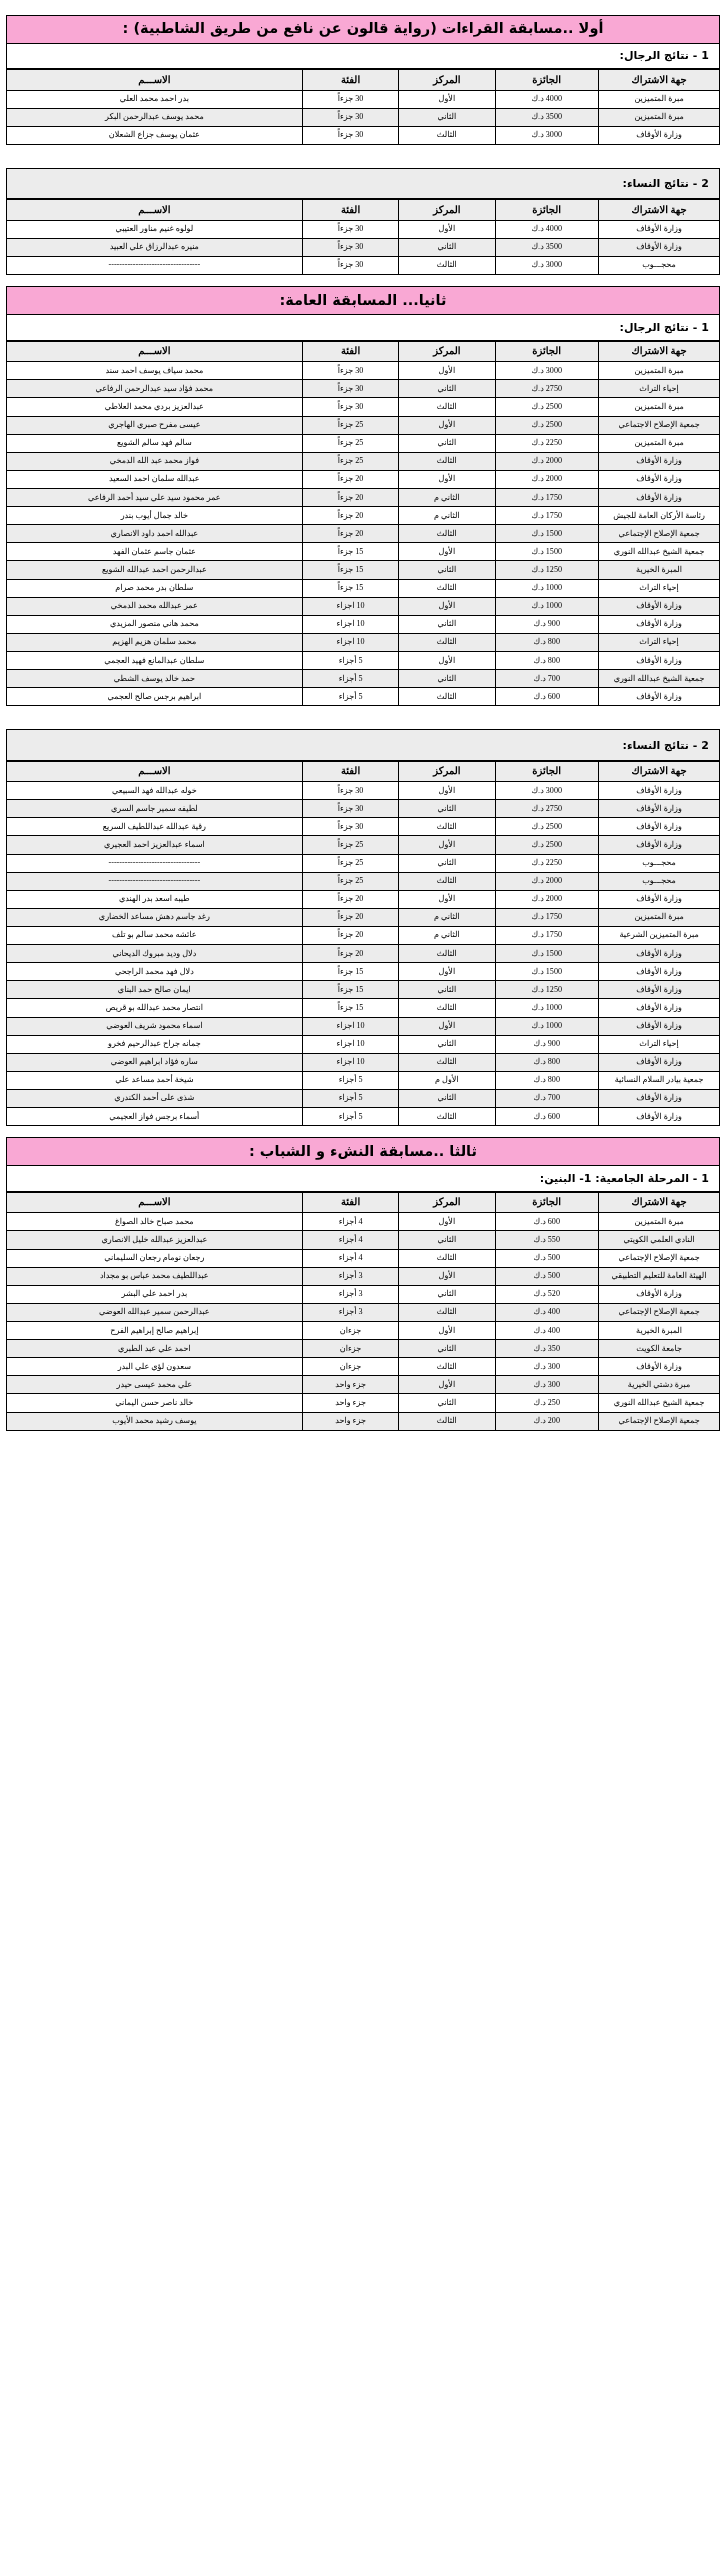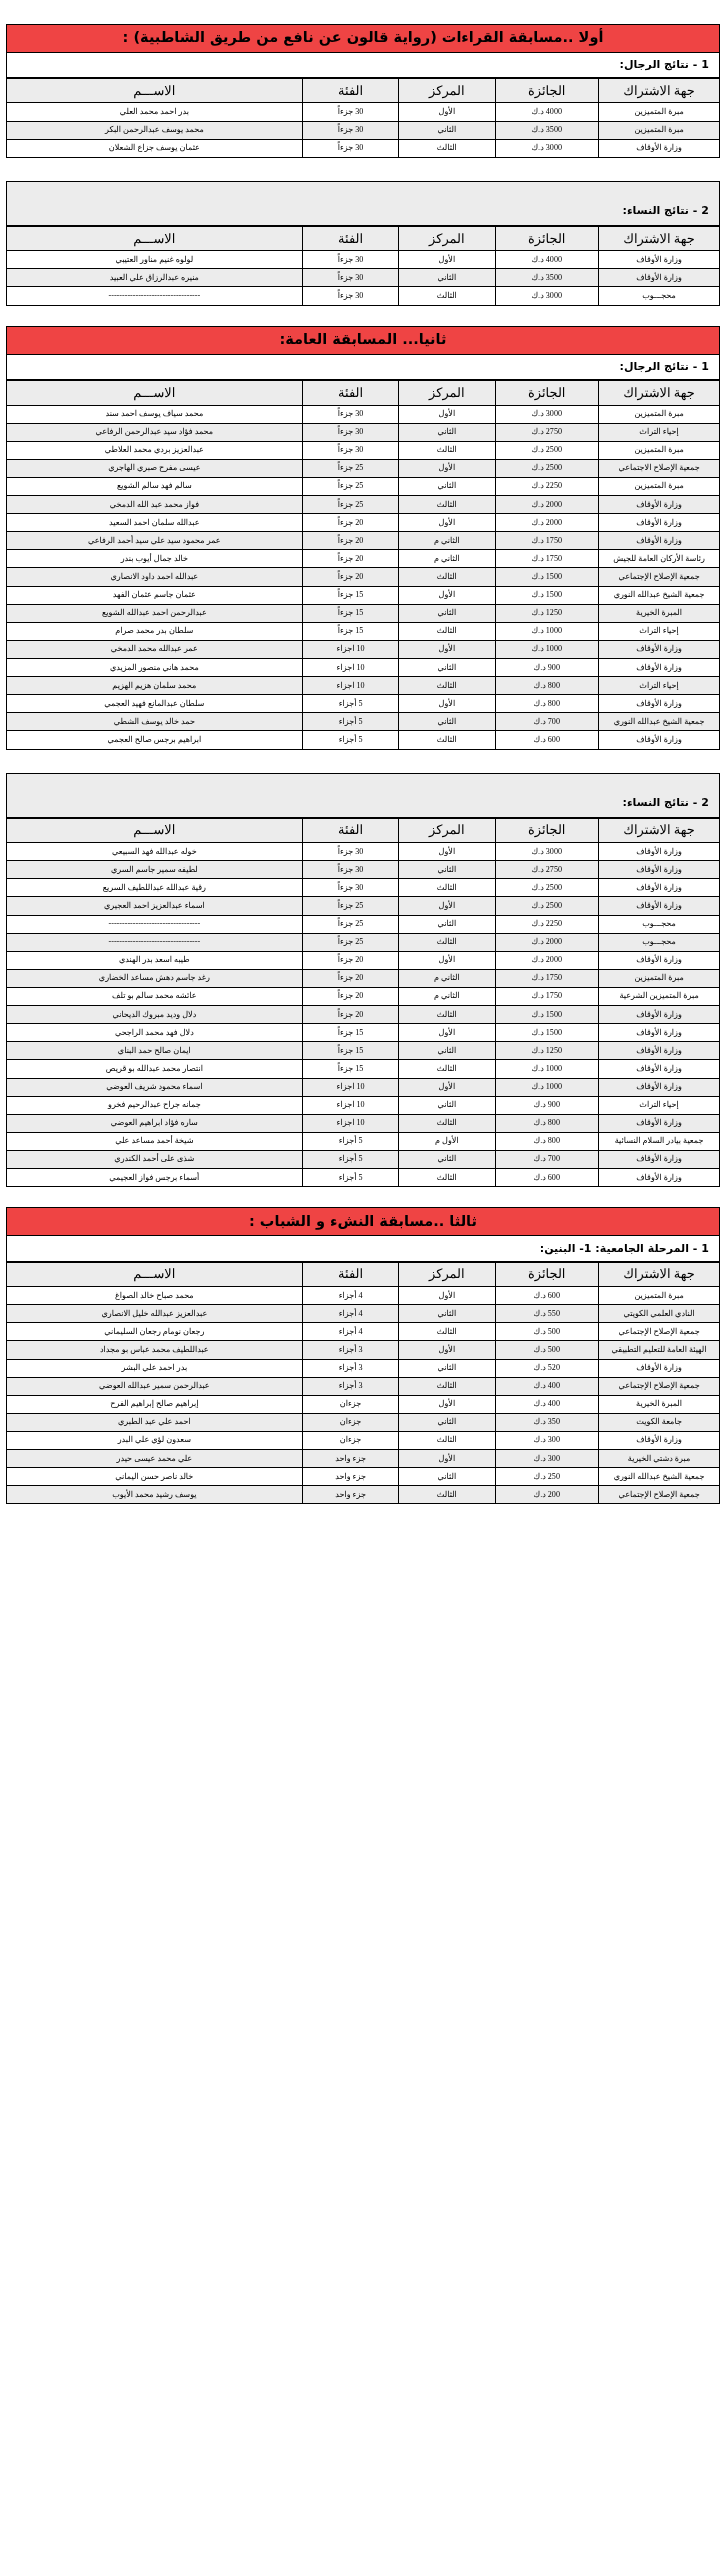--- a/index.html
+++ b/index.html
@@ -13,23 +13,23 @@
   }
   .page{
     width:726px;
     box-sizing:border-box;
     padding:3.5px 5.8px 5.8px 5.8px;
   }
 
   
   .banner{
     border:1.2px solid #000;
-    background:#ef4444;
+    background:#f9a8d4;
     padding:4.6px 8.1px 5.8px 8.1px;
-    margin-top:20px;
+    margin-top:11px;
     box-sizing:border-box;
     width:100%;
   }
   .banner-title{
     font-family:"DejaVu Sans","Liberation Sans",sans-serif;
     font-weight:bold;
     font-size:14.5px;
     text-align:center;
     letter-spacing:-0.3px;
     line-height:1.15;
@@ -55,21 +55,21 @@
   .subbox .banner-sub{margin-top:0;}
 
   .subbox-standalone{
     border:1.2px solid #000;
     background:#ececec;
     padding:8.1px 8.1px 8.1px 8.1px;
     margin-top:8.1px;
     box-sizing:border-box;
     width:100%;
   }
-  .subbox-standalone .banner-sub{margin-top:14px;}
+  .subbox-standalone .banner-sub{margin-top:0;}
 
   
   table.results{
     border-collapse:collapse;
     width:100%;
     margin:0;
     table-layout:fixed;
   }
   table.results th,
   table.results td{
@@ -78,22 +78,22 @@
     font-size:8.1px;
     text-align:center;
     vertical-align:middle;
     line-height:1.25;
     height:17.4px;
     box-sizing:border-box;
     overflow:hidden;
   }
   table.results th{
     background:#ececec;
-    font-weight:normal;
-    font-size:13px;
+    font-weight:bold;
+    font-size:10px;
     height:20px;
   }
   table.results tr.alt td{background:#ececec;}
   table.results tr.plain td{background:#ffffff;}
 
   col.c-name{width:41.5%;}
   col.c-cat{width:13.5%;}
   col.c-rank{width:13.5%;}
   col.c-prize{width:14.5%;}
   col.c-org{width:17%;}

